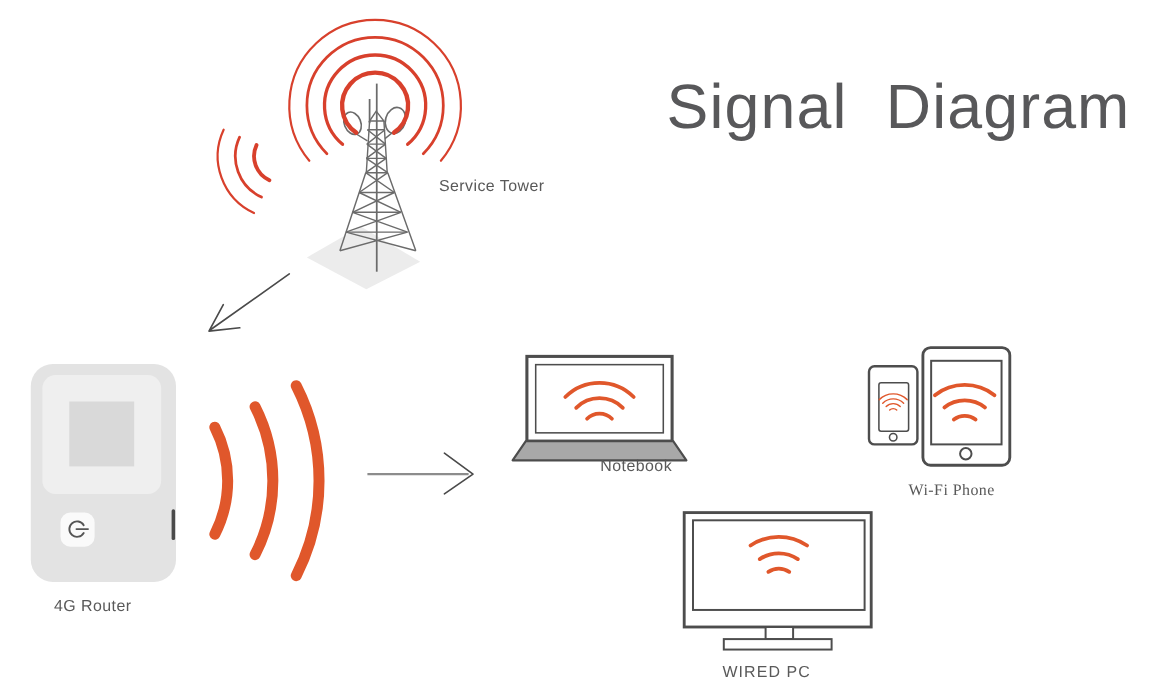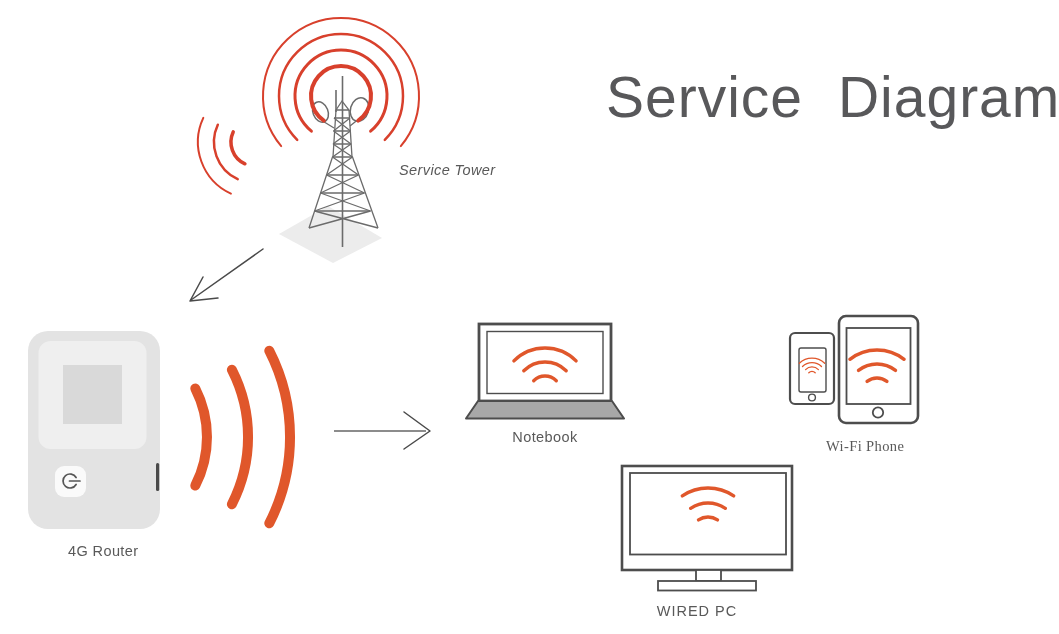--- a/index.html
+++ b/index.html
@@ -143,24 +143,24 @@
       <rect class="frame" x="696" y="570" width="25" height="11" stroke-width="1.8"></rect>
       <rect class="frame" x="658" y="581" width="98" height="9.5" stroke-width="1.8"></rect>
       <g>
         <path class="orange" stroke-width="3.4" d="M682.3,495.9 A46,46 0 0 1 733.7,495.9"></path>
         <path class="orange" stroke-width="3.4" d="M690.7,508.3 A31,31 0 0 1 725.3,508.3"></path>
         <path class="orange" stroke-width="3.4" d="M698.5,519.9 A17,17 0 0 1 717.5,519.9"></path>
       </g>
     </g>
   </svg>
 
-  <div id="title">Service Diagram</div>
+  <div id="title">Signal Diagram</div>
 
-  <div class="lbl" style="left:399px;top:162px;font-style:italic;">Service Tower</div>
+  <div class="lbl" style="left:399px;top:162px;">Service Tower</div>
 
-  <div class="lbl" style="left:49px;top:543px;margin-left:19px;">4G Router</div>
+  <div class="lbl" style="left:49px;top:543px;">4G Router</div>
 
-  <div class="lbl center" style="left:479px;top:429px;width:132px;">Notebook</div>
+  <div class="lbl center" style="left:479px;top:416px;width:132px;text-align:right;">Notebook</div>
 
   <div class="lbl" style="left:826px;top:438px;font-family:Liberation Serif, serif;">Wi-Fi Phone</div>
 
   <div class="lbl center" style="left:612px;top:603px;width:170px;letter-spacing:1px;">WIRED PC</div>
 </div>
 
 </body></html>

